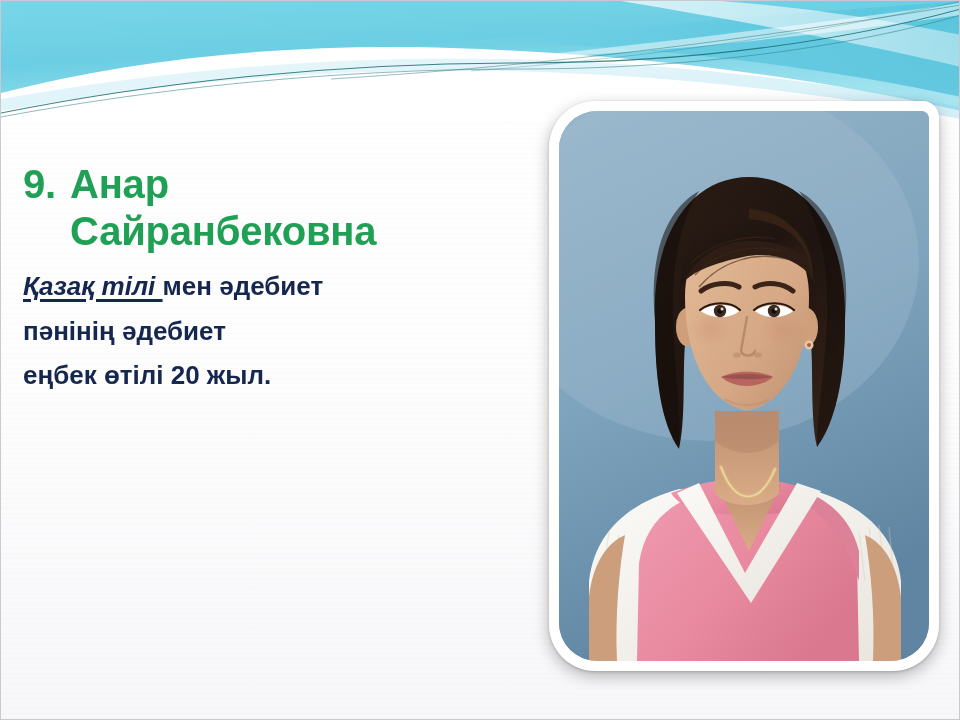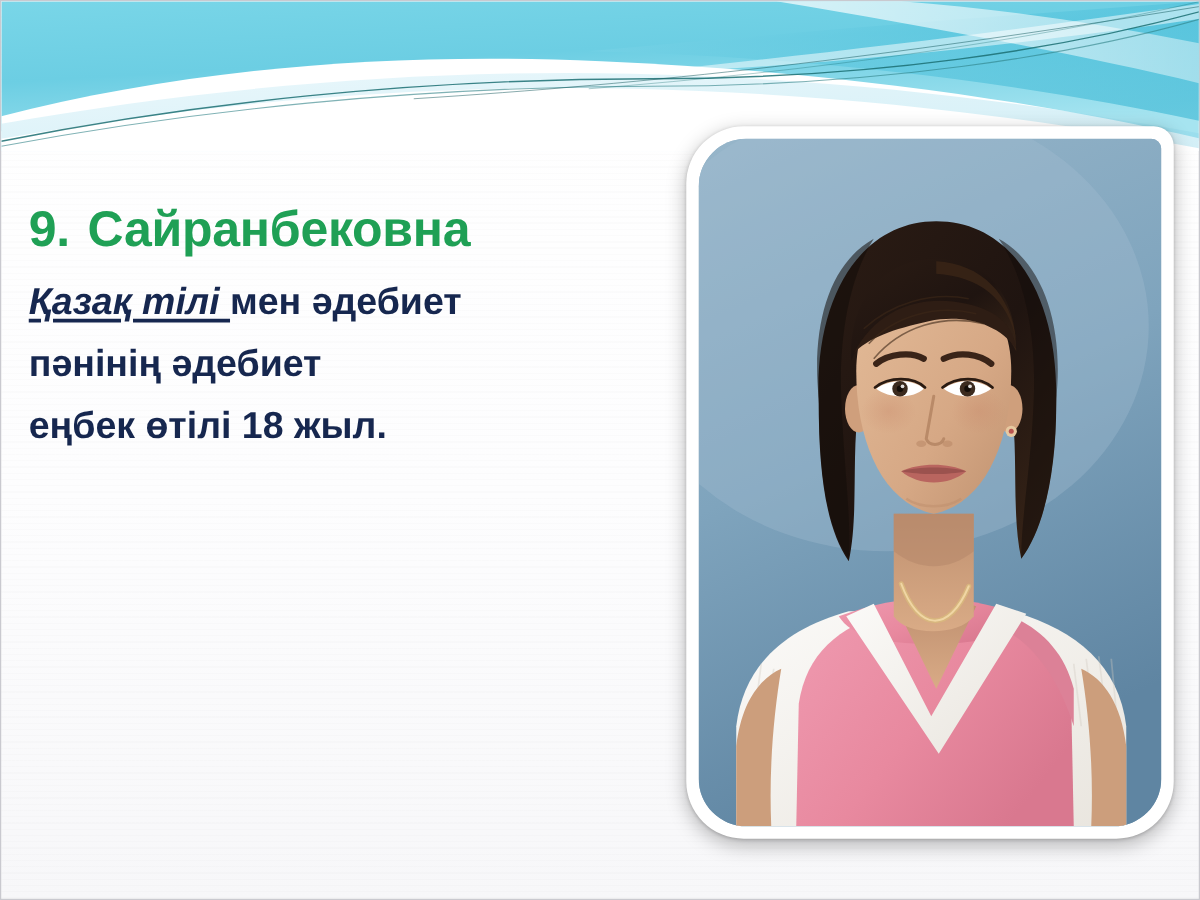--- a/index.html
+++ b/index.html
@@ -35,21 +35,21 @@
     line-height:1.18;
     letter-spacing:-0.2px;
   }
   .title-num{flex:0 0 auto;padding-right:14px;}
   .title-name{flex:1 1 auto;}
   .title-name .tl{display:block;white-space:nowrap;}
 
   .body-block{
     margin-top:14px;
     color:#16274F;
-    font-size:30px;
+    font-size:26px;
     font-weight:bold;
     line-height:1.32;
   }
   .body-line{display:block;white-space:nowrap;margin-bottom:10px;}
   .subject{
     font-style:italic;
     text-decoration:underline;
     text-underline-offset:4px;
     text-decoration-thickness:3px;
   }
@@ -119,28 +119,29 @@
       <path d="M330,78 C520,66 700,46 960,4" fill="none" stroke="#14575c" stroke-width="0.8" opacity="0.5"></path>
       <path d="M470,70 C650,56 820,32 960,0" fill="none" stroke="#1b6f72" stroke-width="0.7" opacity="0.4"></path>
     </svg>
   </div>
 
   <div class="text-col">
 
     <div class="title-block">
       <span class="title-num">9.</span>
       <span class="title-name">
+        <span class="tl">Анар</span>
         <span class="tl">Сайранбековна</span>
       </span>
     </div>
 
     <div class="body-block">
       <span class="body-line"><span class="subject">Қазақ тілі </span><span>мен әдебиет</span></span>
       <span class="body-line">пәнінің әдебиет</span>
-      <span class="body-line">еңбек өтілі 18 жыл.</span>
+      <span class="body-line">еңбек өтілі 20 жыл.</span>
     </div>
 
   </div>
 
   <div class="photo-frame">
     <div class="photo">
       <svg viewBox="0 0 370 550" preserveAspectRatio="xMidYMid slice">
         <defs>
           <linearGradient id="bg" x1="0" y1="0" x2="0.3" y2="1">
             <stop offset="0%" stop-color="#97b6ca"></stop>

